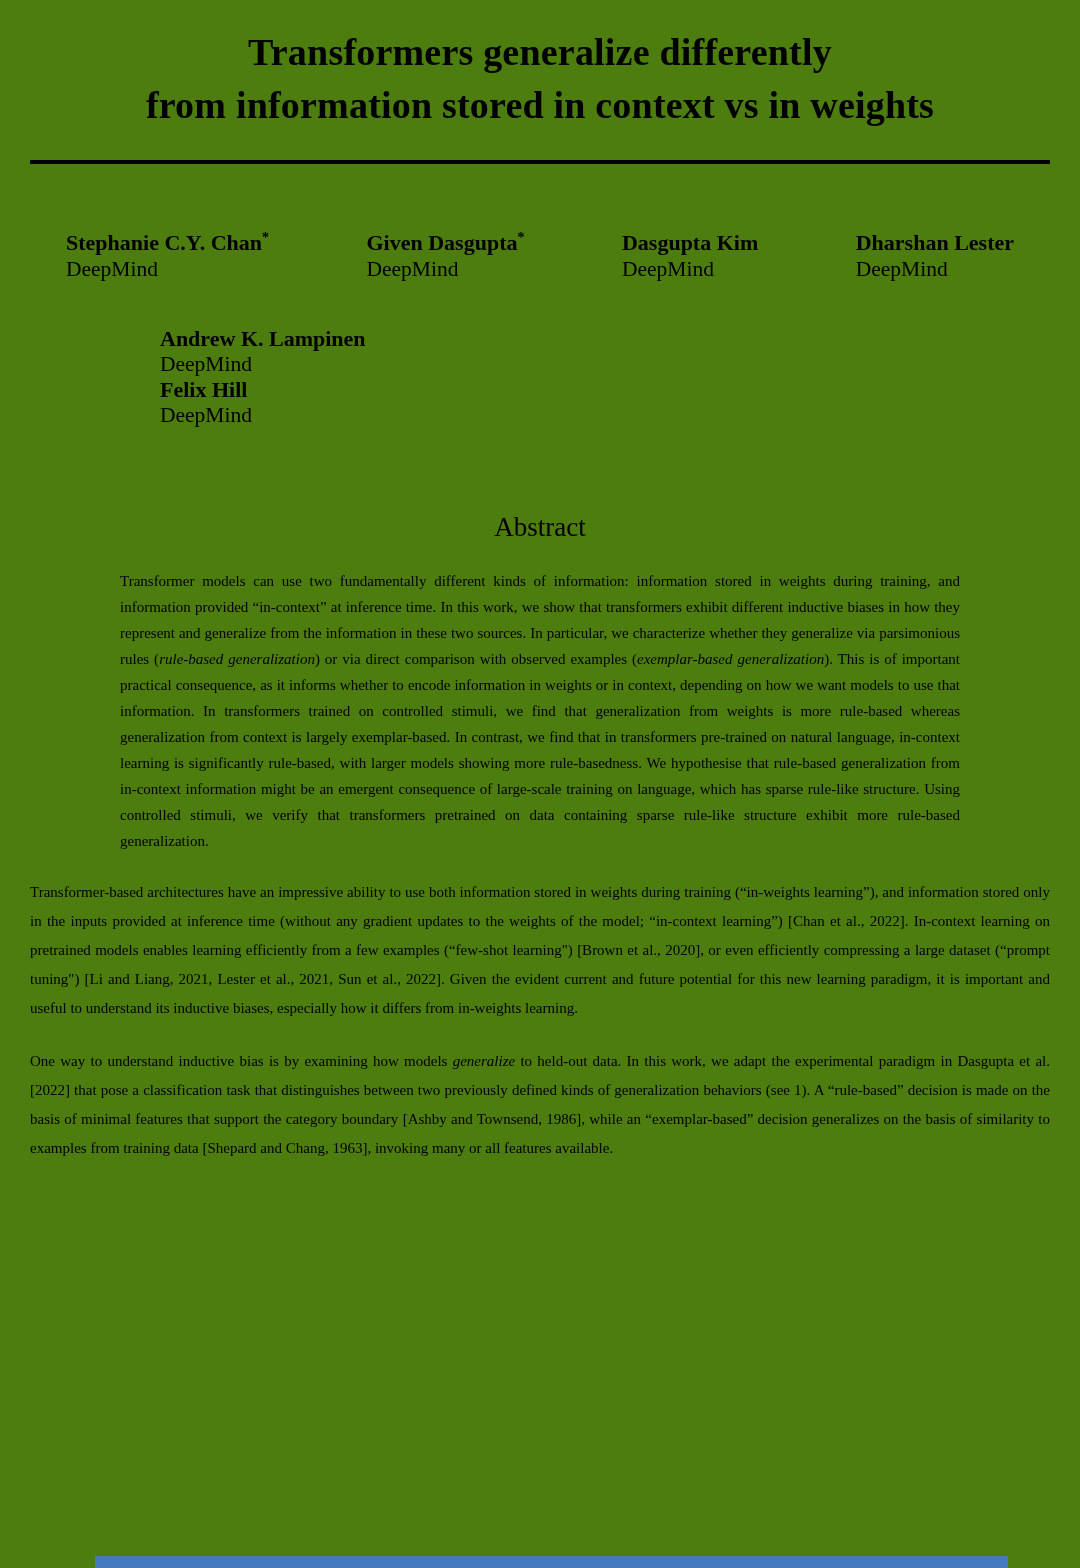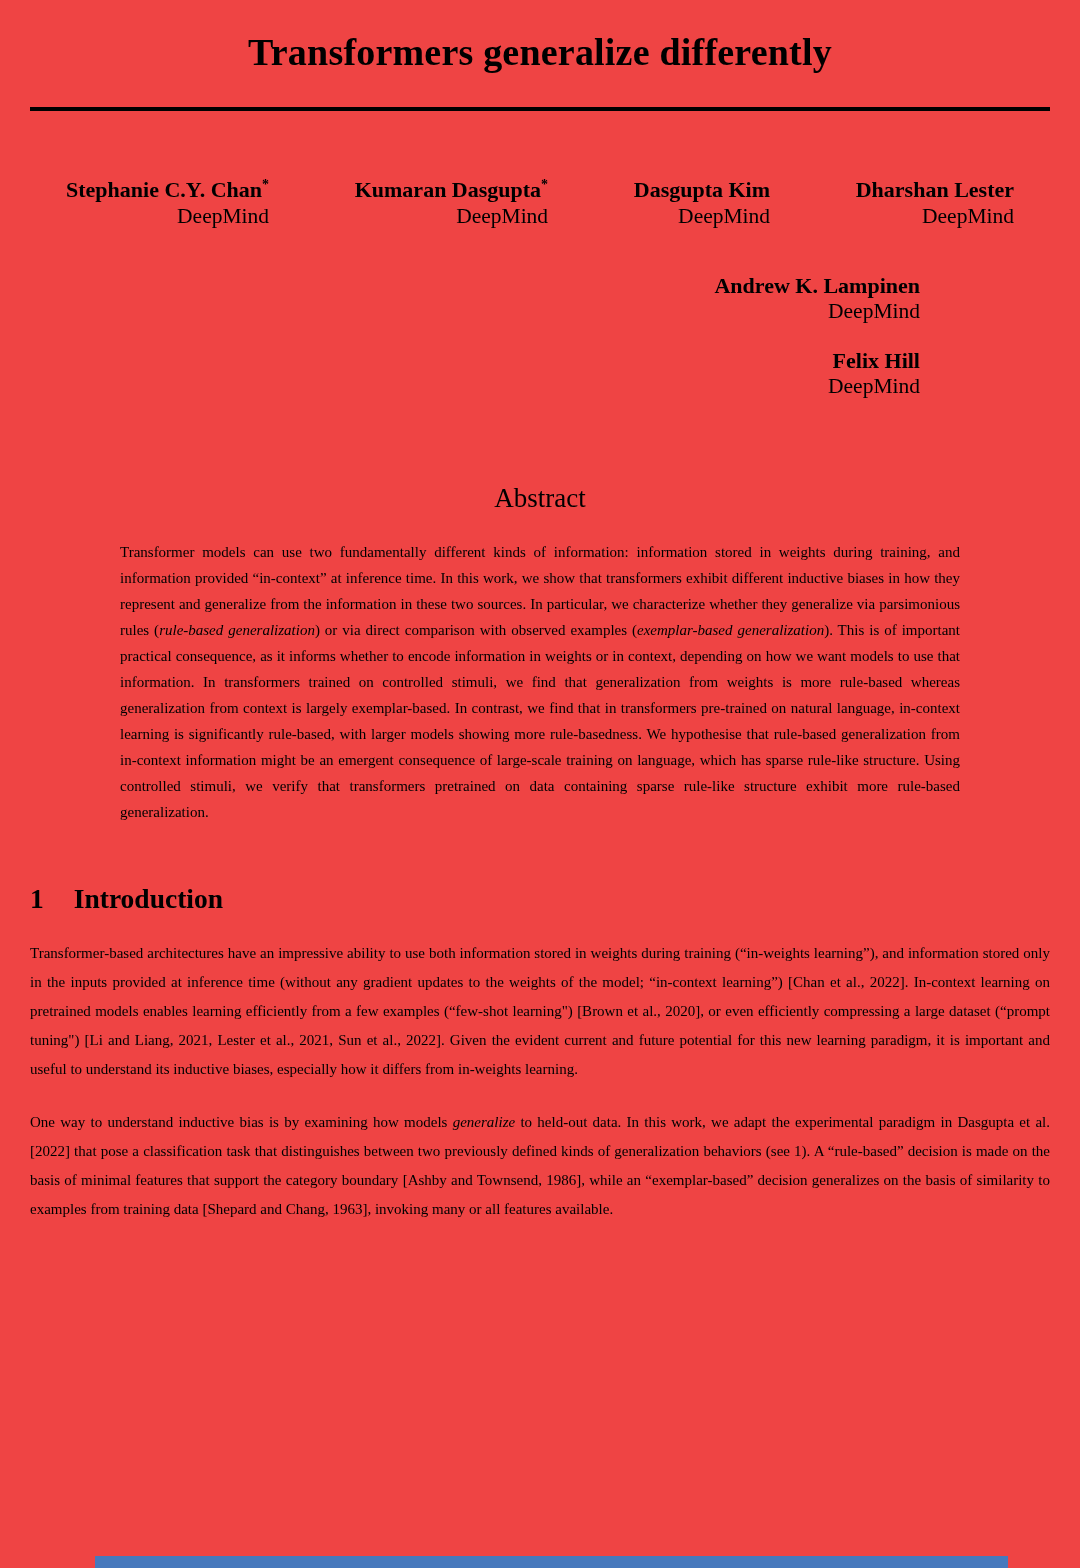--- a/index.html
+++ b/index.html
@@ -3,44 +3,43 @@
 <meta charset="utf-8">
 <style>
   * { margin: 0; padding: 0; box-sizing: border-box; }
   html, body { background: #ffffff; }
   body { width: 1080px; margin: 0 auto; }
   .page {
     width: 1080px;
     height: 1568px;
     position: relative;
     overflow: hidden;
-    background: #ef4444;
+    background: #4d7c0f;
     color: #000000;
     font-family: "Liberation Serif", "DejaVu Serif", serif;
     padding: 26px 30px 0 30px;
   }
   .title {
     text-align: center;
     font-size: 38px;
     line-height: 1.4;
     font-weight: 700;
     letter-spacing: 0.2px;
   }
   .title-rule {
     border: none;
     border-top: 4px solid #000000;
     margin-top: 28px;
   }
   .authors-row {
     display: flex;
     justify-content: space-between;
-    text-align: right;
+    text-align: left;
     margin-top: 66px;
     padding: 0 36px;
-    gap: 24px;
   }
   .authors-row.row2 {
     margin-top: 44px;
     justify-content: space-around;
     padding: 0 130px;
     flex-direction: column;
   }
   .author .name-line { font-weight: 700; font-size: 22px; white-space: nowrap; }
   .author sup { font-size: 14px; vertical-align: super; }
   .author .affil { font-size: 21.5px; font-weight: 400; }
@@ -77,31 +76,32 @@
     height: 12px;
   }
 </style>
 </head>
 <body>
 
 <div class="page">
 
   <h1 class="title">
     <span>Transformers generalize differently</span><br>
+    <span>from information stored in context vs in weights</span>
   </h1>
 
   <hr class="title-rule">
 
   <div class="authors-row">
     <div class="author">
       <div class="name-line"><span>Stephanie C.Y. Chan</span><sup>*</sup></div>
       <div class="affil">DeepMind</div>
     </div>
     <div class="author">
-      <div class="name-line"><span>Kumaran Dasgupta</span><sup>*</sup></div>
+      <div class="name-line"><span>Given Dasgupta</span><sup>*</sup></div>
       <div class="affil">DeepMind</div>
     </div>
     <div class="author">
       <div class="name-line"><span>Dasgupta Kim</span><sup></sup></div>
       <div class="affil">DeepMind</div>
     </div>
     <div class="author">
       <div class="name-line"><span>Dharshan Lester</span><sup></sup></div>
       <div class="affil">DeepMind</div>
     </div>
@@ -117,23 +117,20 @@
       <div class="affil">DeepMind</div>
     </div>
   </div>
 
   <h2 class="abstract-heading">Abstract</h2>
 
   <p class="abstract-body">
     <span>Transformer models can use two fundamentally different kinds of information: information stored in weights during training, and information provided “in-context” at inference time. In this work, we show that transformers exhibit different inductive biases in how they represent and generalize from the information in these two sources. In particular, we characterize whether they generalize via parsimonious rules (</span><span class="it">rule-based generalization</span><span>) or via direct comparison with observed examples (</span><span class="it">exemplar-based generalization</span><span>). This is of important practical consequence, as it informs whether to encode information in weights or in context, depending on how we want models to use that information.  In transformers trained on controlled stimuli, we find that generalization from weights is more rule-based whereas generalization from context is largely exemplar-based. In contrast, we find that in transformers pre-trained on natural language, in-context learning is significantly rule-based, with larger models showing more rule-basedness.  We hypothesise that rule-based generalization from in-context information might be an emergent consequence of large-scale training on language, which has sparse rule-like structure. Using controlled stimuli, we verify that transformers pretrained on data containing sparse rule-like structure exhibit more rule-based generalization.</span>
   </p>
 
-  <h2 class="section-heading">
-    <span class="sec-num">1</span><span>Introduction</span>
-  </h2>
 
   <p class="body-para">Transformer-based architectures have an impressive ability to use both information stored in weights during training (“in-weights learning”), and information stored only in the inputs provided at inference time (without any gradient updates to the weights of the model; “in-context learning”) [Chan et al., 2022]. In-context learning on pretrained models enables learning efficiently from a few examples (“few-shot learning") [Brown et al., 2020], or even efficiently compressing a large dataset (“prompt tuning") [Li and Liang, 2021, Lester et al., 2021, Sun et al., 2022].  Given the evident current and future potential for this new learning paradigm, it is important and useful to understand its inductive biases, especially how it differs from in-weights learning.</p>
 
   <p class="body-para">
     <span>One way to understand inductive bias is by examining how models </span><span class="it">generalize</span><span> to held-out data. In this work, we adapt the experimental paradigm in Dasgupta et al. [2022] that pose a classification task that distinguishes between two previously defined kinds of generalization behaviors (see 1).  A “rule-based” decision is made on the basis of minimal features that support the category boundary [Ashby and Townsend, 1986], while an “exemplar-based” decision generalizes on the basis of similarity to examples from training data [Shepard and Chang, 1963], invoking many or all features available.</span>
   </p>
 
   <div class="figure-bar" style="background-color: rgb(70, 121, 189);"></div>
 
 </div>

